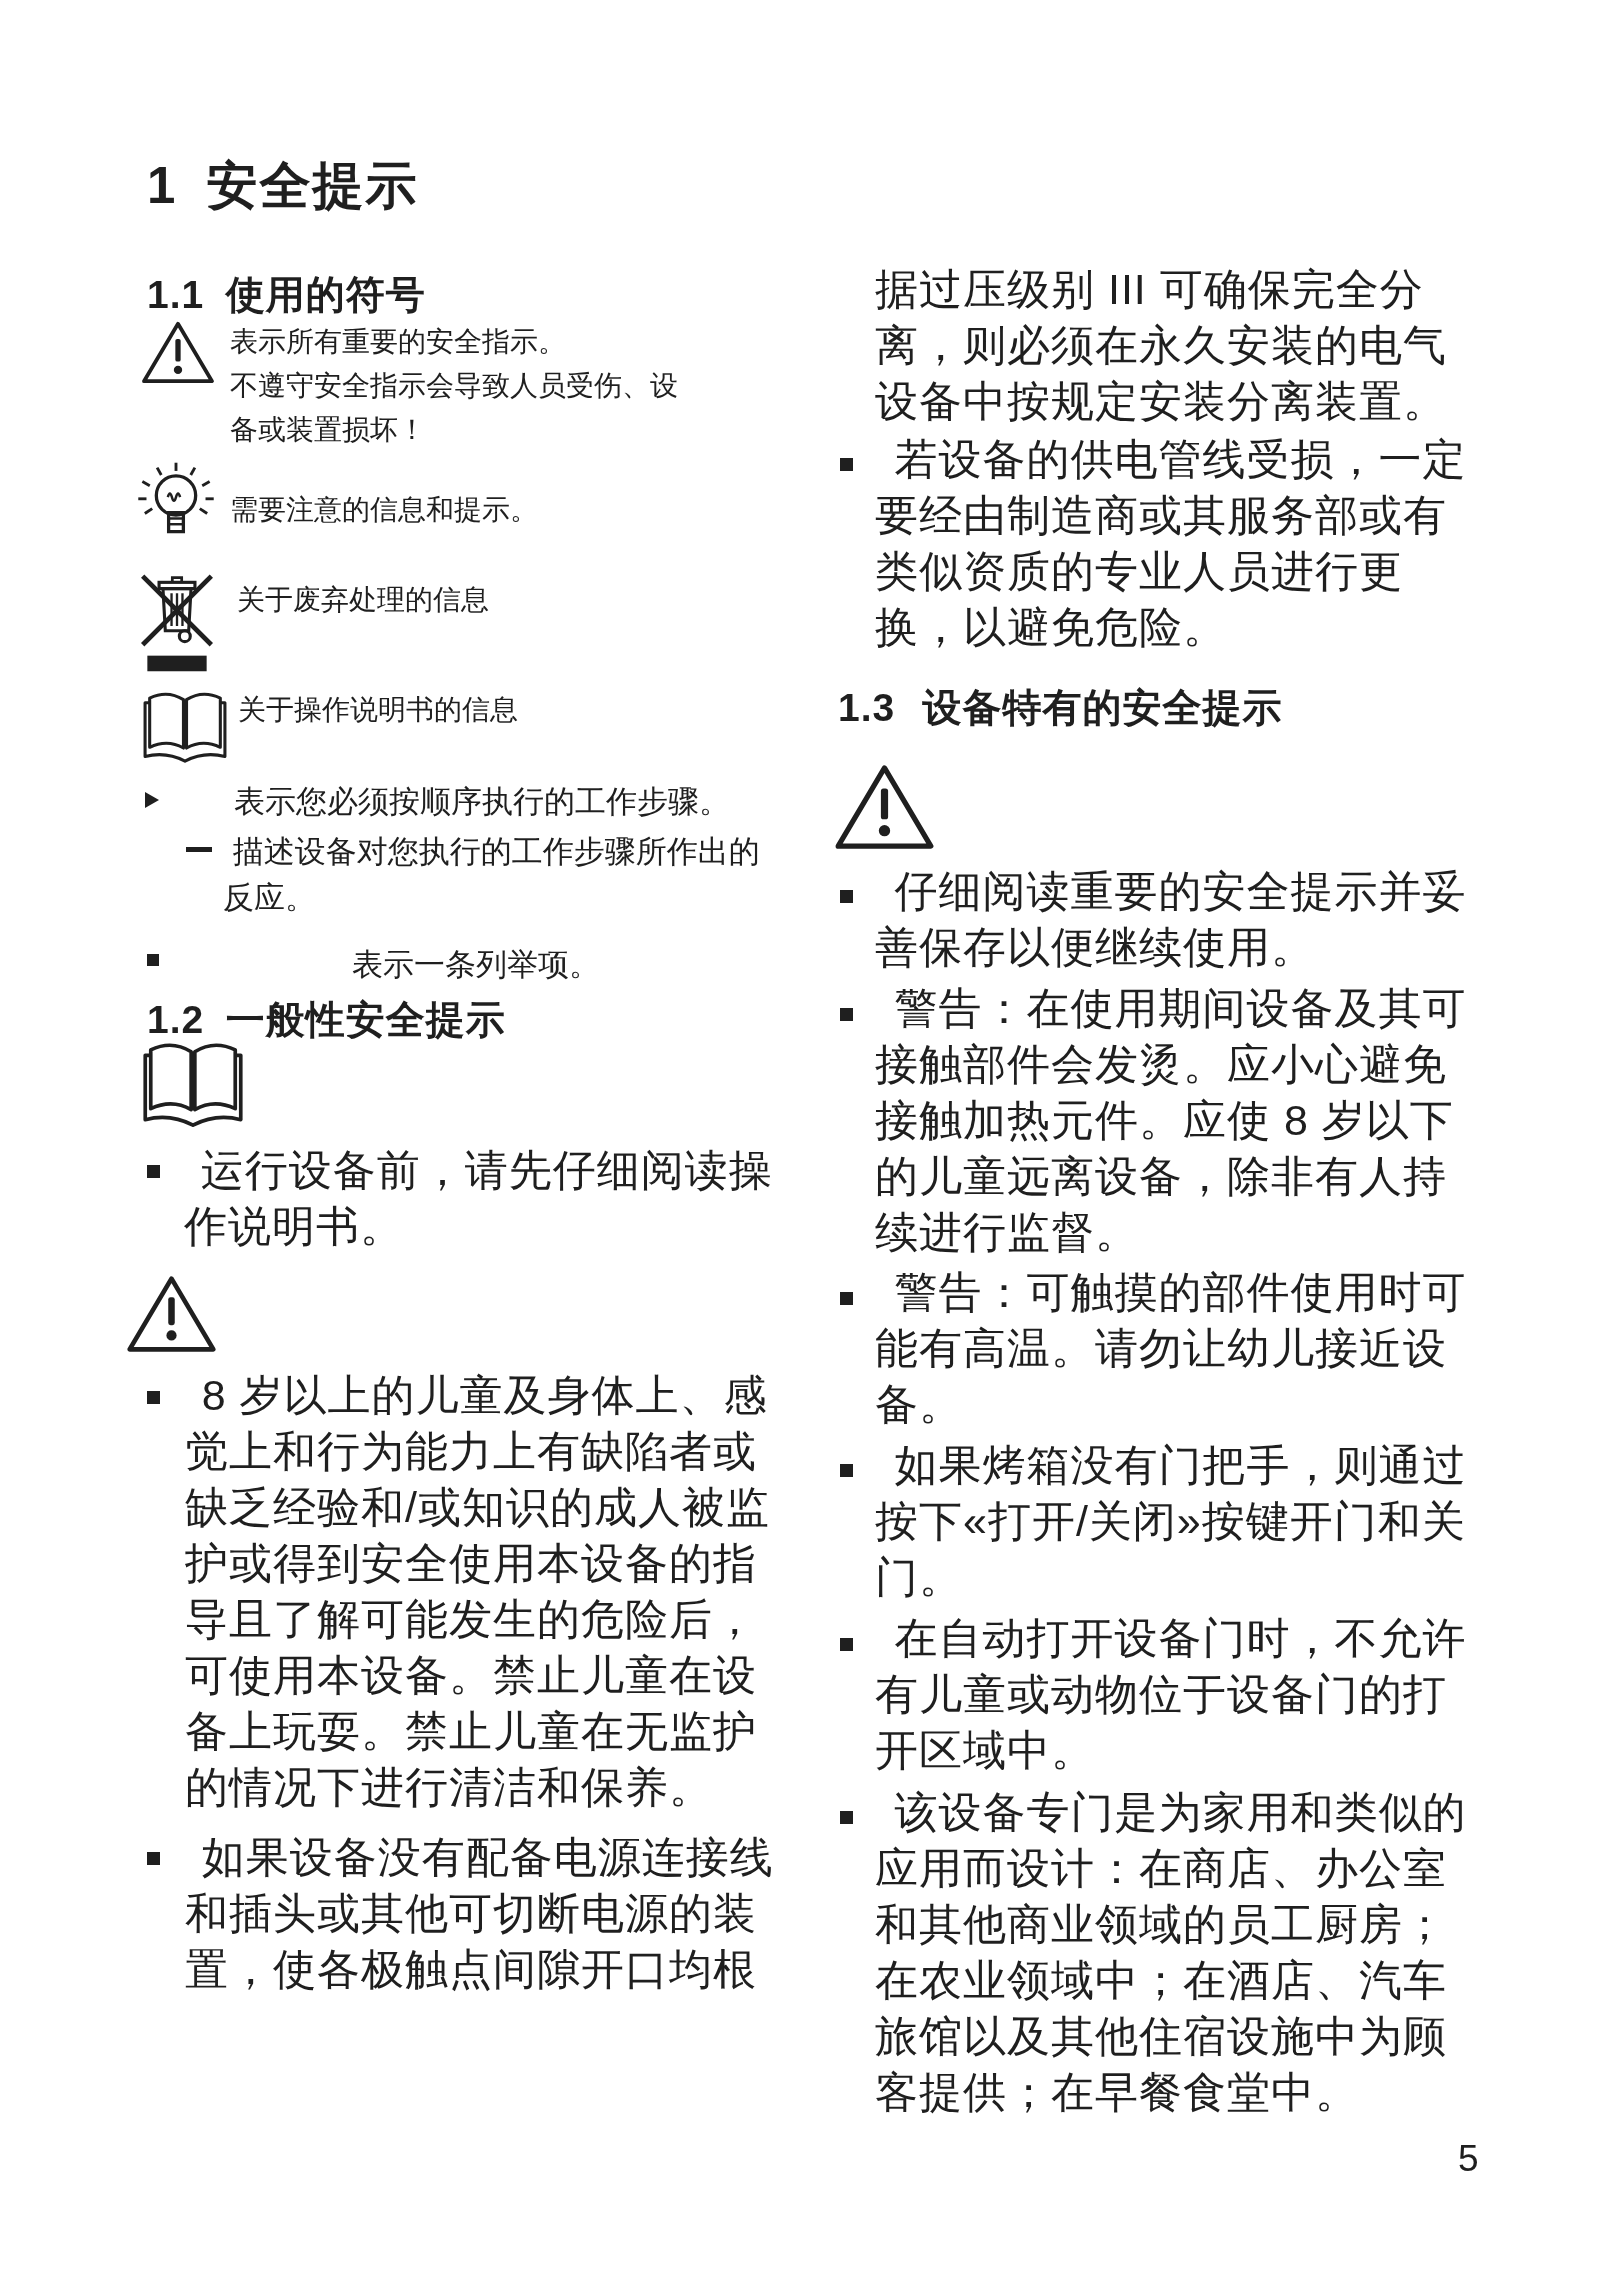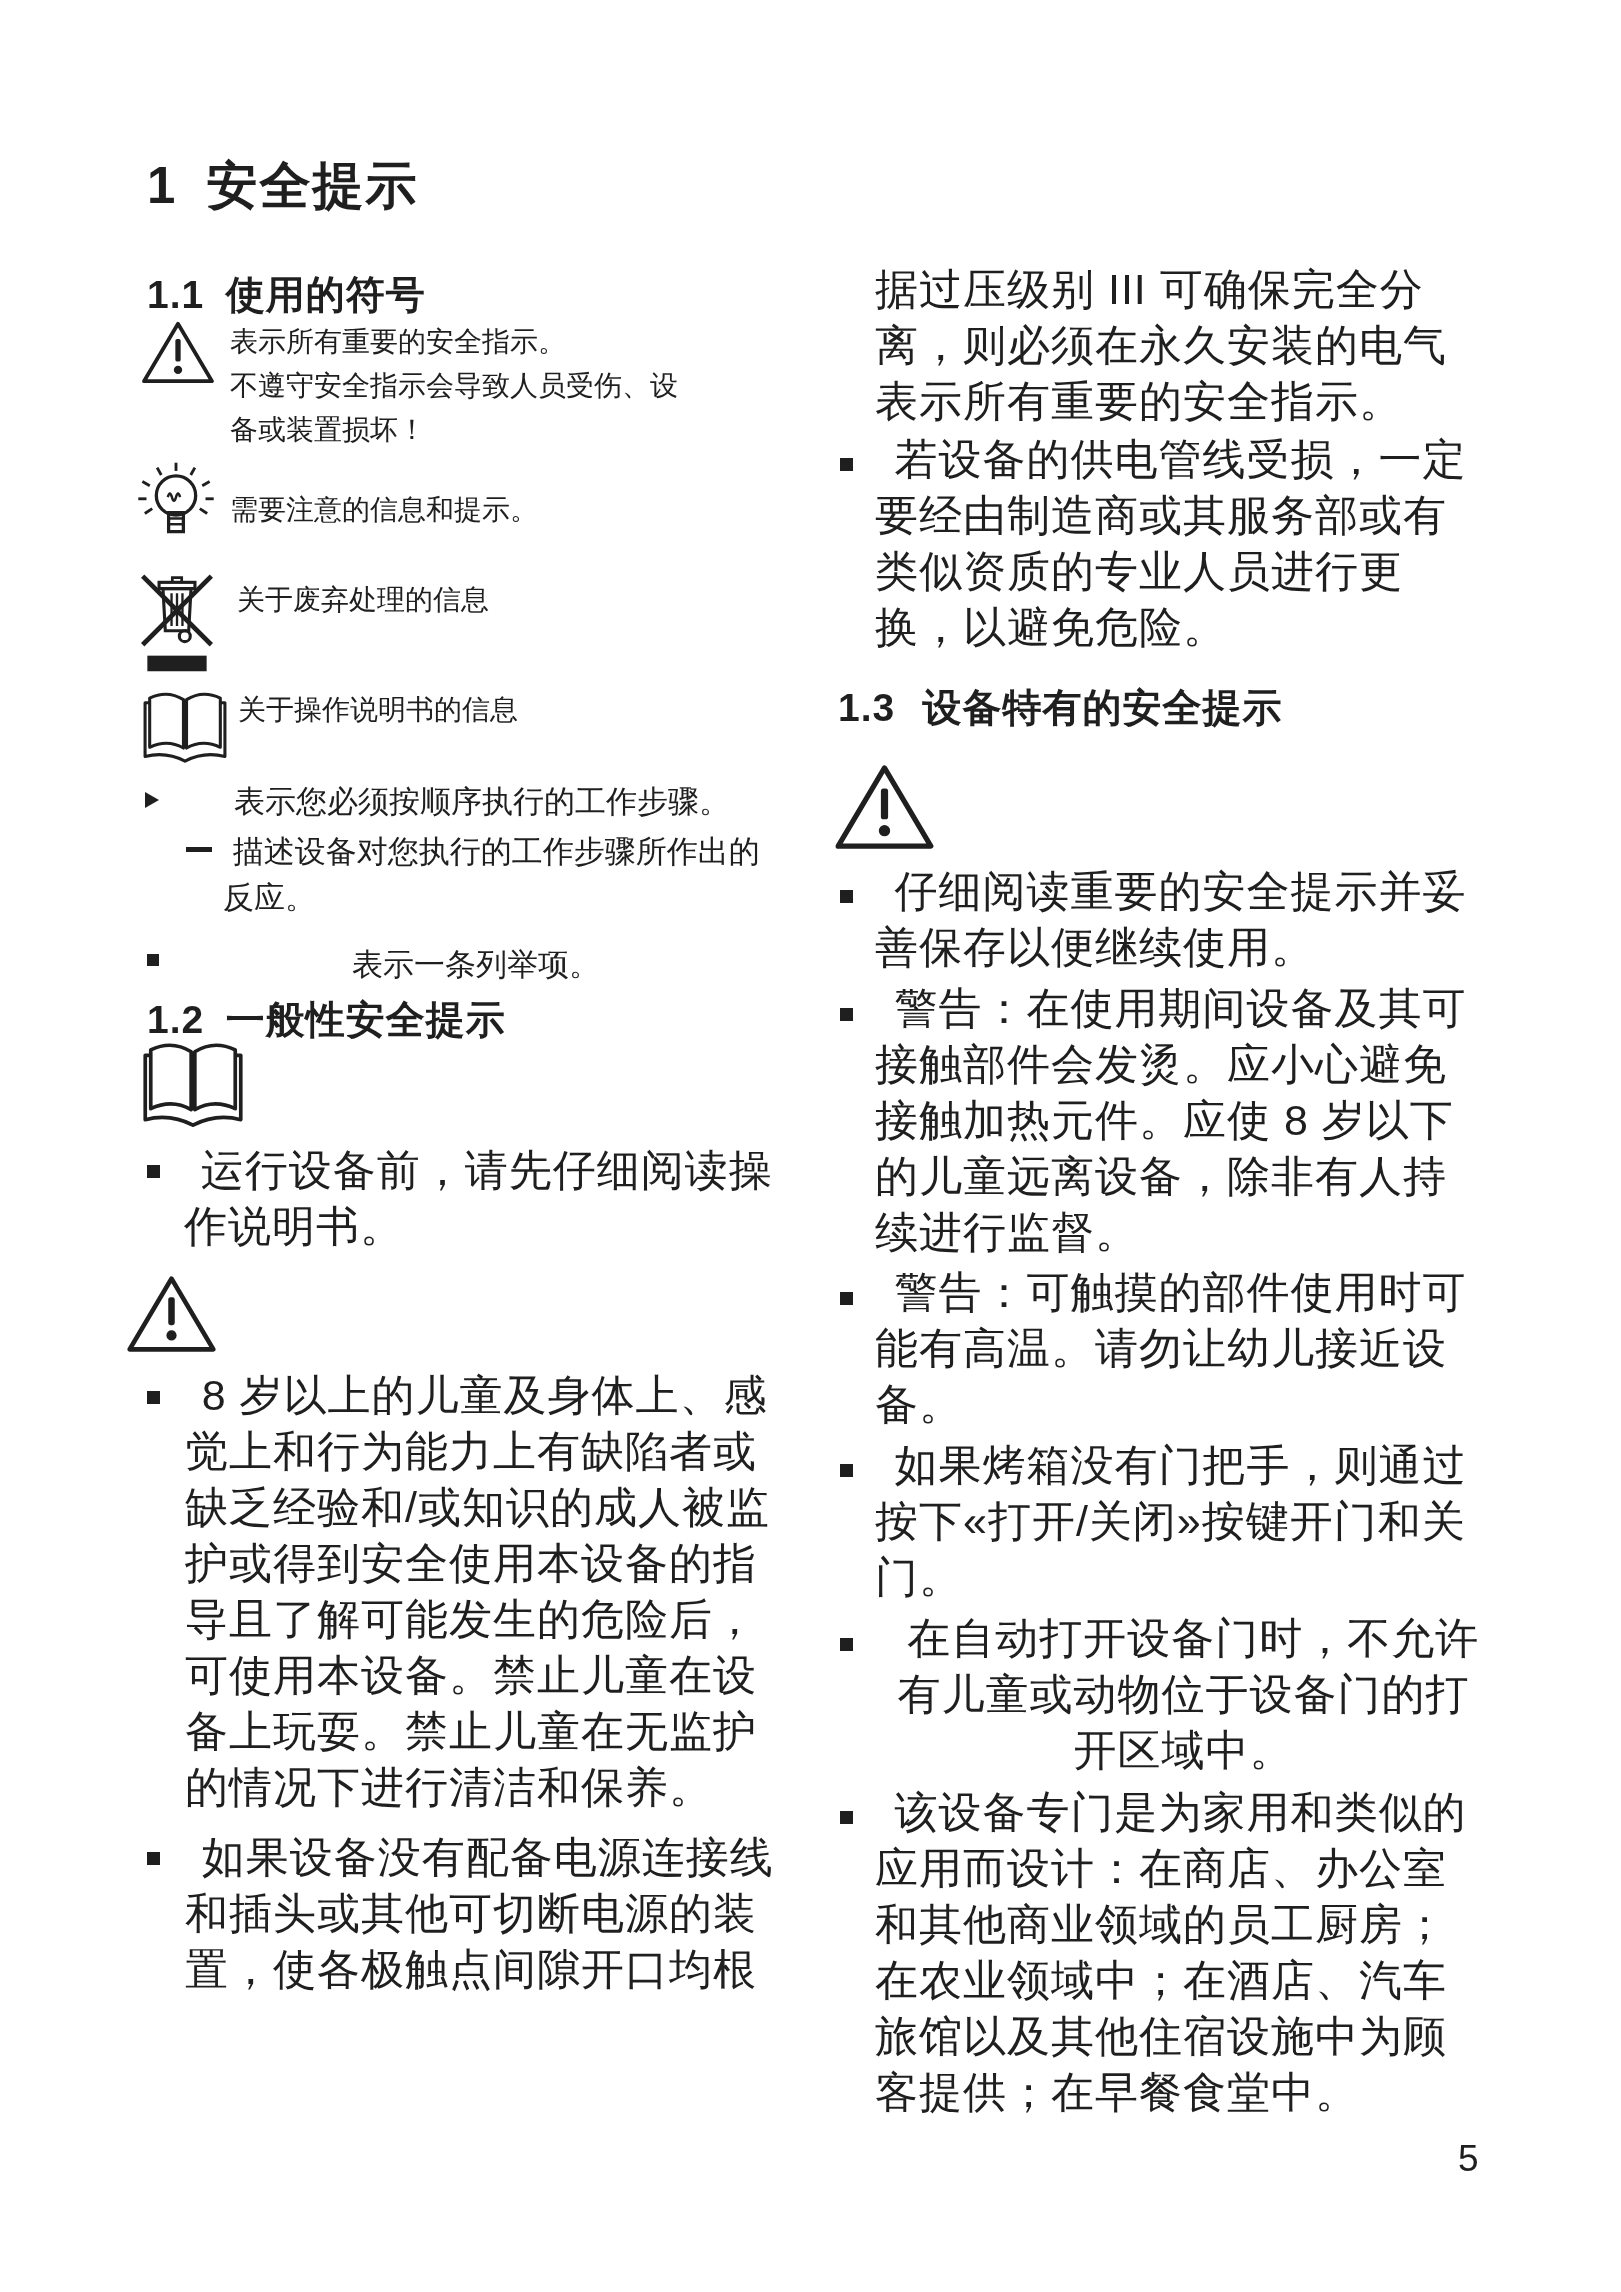--- a/index.html
+++ b/index.html
@@ -142,21 +142,21 @@
 备上玩耍。禁止儿童在无监护
 的情况下进行清洁和保养。</div>
 
   <div class="abs sq" style="left:147px;top:1852px;"></div>
   <div class="abs body-text ind-l" style="left:185px;top:1829px;">如果设备没有配备电源连接线
 和插头或其他可切断电源的装
 置，使各极触点间隙开口均根</div>
 
   <div class="abs body-text" style="left:875px;top:261px;">据过压级别 III 可确保完全分
 离，则必须在永久安装的电气
-表示所有重要的安全指示。</div>
+设备中按规定安装分离装置。</div>
 
   <div class="abs sq" style="left:840px;top:458px;"></div>
   <div class="abs body-text ind-r" style="left:875px;top:431px;">若设备的供电管线受损，一定
 要经由制造商或其服务部或有
 类似资质的专业人员进行更
 换，以避免危险。</div>
 
   <div class="abs h2" style="left:838px;top:684px;">
     <span class="num-wide">1.3</span><span>设备特有的安全提示</span>
   </div>
@@ -184,21 +184,21 @@
   <div class="abs body-text ind-r" style="left:875px;top:1264px;">警告：可触摸的部件使用时可
 能有高温。请勿让幼儿接近设
 备。</div>
 
   <div class="abs sq" style="left:840px;top:1464px;"></div>
   <div class="abs body-text ind-r" style="left:875px;top:1437px;">如果烤箱没有门把手，则通过
 按下«打开/关闭»按键开门和关
 门。</div>
 
   <div class="abs sq" style="left:840px;top:1638px;"></div>
-  <div class="abs body-text ind-r" style="left:875px;top:1610px;text-align:center;">在自动打开设备门时，不允许
+  <div class="abs body-text ind-r" style="left:875px;top:1610px;">在自动打开设备门时，不允许
 有儿童或动物位于设备门的打
 开区域中。</div>
 
   <div class="abs sq" style="left:840px;top:1811px;"></div>
   <div class="abs body-text ind-r" style="left:875px;top:1784px;">该设备专门是为家用和类似的
 应用而设计：在商店、办公室
 和其他商业领域的员工厨房；
 在农业领域中；在酒店、汽车
 旅馆以及其他住宿设施中为顾
 客提供；在早餐食堂中。</div>

